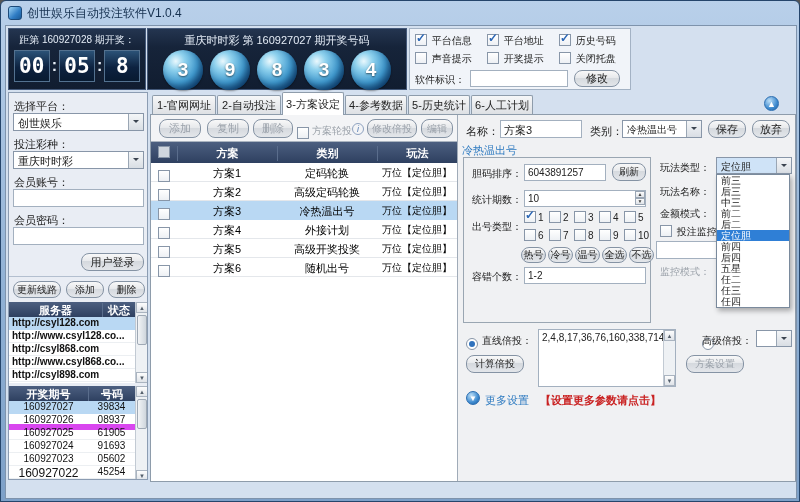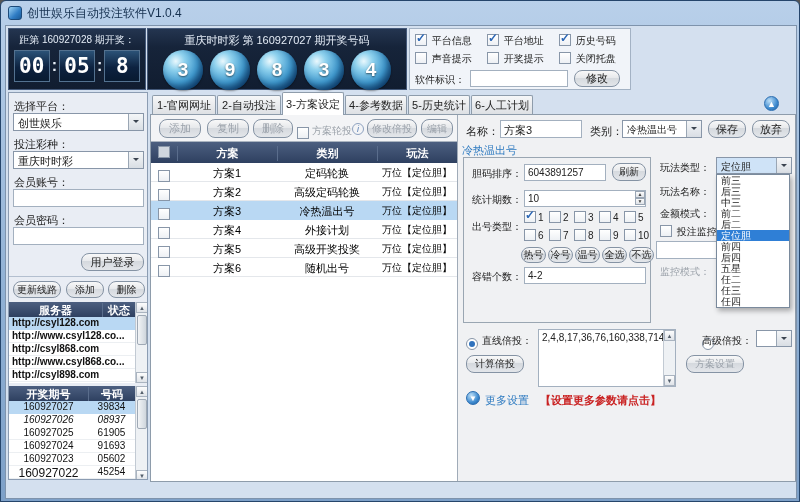--- a/index.html
+++ b/index.html
@@ -174,21 +174,21 @@
 
       <div class="abs" style="left:0;top:293px;width:139px;height:95px;background:#fff;overflow:hidden;">
         <div class="abs thead" style="left:0;top:0;width:126px;height:15px;">
           <span class="abs" style="left:0;top:1px;width:79px;text-align:center;">开奖期号</span>
           <span class="abs" style="left:79px;top:1px;width:47px;text-align:center;border-left:1px solid #5a6d8c;">号码</span>
         </div>
         <div class="srow sel abs" style="left:0;top:15px;width:126px;height:13px;">
           <span class="abs" style="left:0;width:79px;text-align:center;font-size:10px;color:#111;">160927027</span>
           <span class="abs" style="left:79px;width:47px;text-align:center;font-size:10px;color:#111;">39834</span>
         </div>
-        <div class="srow abs" style="left:0;top:28px;width:126px;height:26px;border-bottom:1px solid #d946ef;font-style:italic;">
+        <div class="srow abs" style="left:0;top:28px;width:126px;height:16px;border-bottom:6px solid #d946ef;">
           <span class="abs" style="left:0;width:79px;text-align:center;font-size:10px;color:#111;">160927026</span>
           <span class="abs" style="left:79px;width:47px;text-align:center;font-size:10px;color:#111;">08937</span>
         </div>
         <div class="srow abs" style="left:0;top:41px;width:126px;height:13px;border-bottom:1px solid #eceff2;">
           <span class="abs" style="left:0;width:79px;text-align:center;font-size:10px;color:#111;">160927025</span>
           <span class="abs" style="left:79px;width:47px;text-align:center;font-size:10px;color:#111;">61905</span>
         </div>
         <div class="srow abs" style="left:0;top:54px;width:126px;height:13px;border-bottom:1px solid #eceff2;">
           <span class="abs" style="left:0;width:79px;text-align:center;font-size:10px;color:#111;">160927024</span>
           <span class="abs" style="left:79px;width:47px;text-align:center;font-size:10px;color:#111;">91693</span>
@@ -313,21 +313,21 @@
             <span class="numcb" style="left:135px;top:71px;"><span class="cb"></span><span>9</span></span>
             <span class="numcb" style="left:160px;top:71px;"><span class="cb"></span><span>10</span></span>
 
             <div class="btn" style="left:57px;top:89px;width:25px;height:16px;font-size:10px;">热号</div>
             <div class="btn" style="left:84px;top:89px;width:25px;height:16px;font-size:10px;">冷号</div>
             <div class="btn" style="left:111px;top:89px;width:25px;height:16px;font-size:10px;">温号</div>
             <div class="btn" style="left:138px;top:89px;width:25px;height:16px;font-size:10px;">全选</div>
             <div class="btn" style="left:165px;top:89px;width:25px;height:16px;font-size:10px;">不选</div>
 
             <span class="lb" style="left:8px;top:112px;font-size:10px;">容错个数：</span>
-            <div class="fld" style="left:60px;top:109px;width:122px;height:17px;font-size:10px;">4-2</div>
+            <div class="fld" style="left:60px;top:109px;width:122px;height:17px;font-size:10px;">1-2</div>
           </div>
 
           <span class="lb" style="left:202px;top:46px;font-size:10px;">玩法类型：</span>
           <div class="dd" style="left:258px;top:42px;width:76px;height:17px;font-size:10px;background:#cfe3f7;">
             <span>定位胆</span>
             <span class="arr"></span>
           </div>
           <span class="lb" style="left:202px;top:70px;font-size:10px;">玩法名称：</span>
           <span class="lb" style="left:202px;top:92px;font-size:10px;">金额模式：</span>
           <span class="numcb" style="left:202px;top:110px;"><span class="cb"></span> <span>投注监控</span></span>

